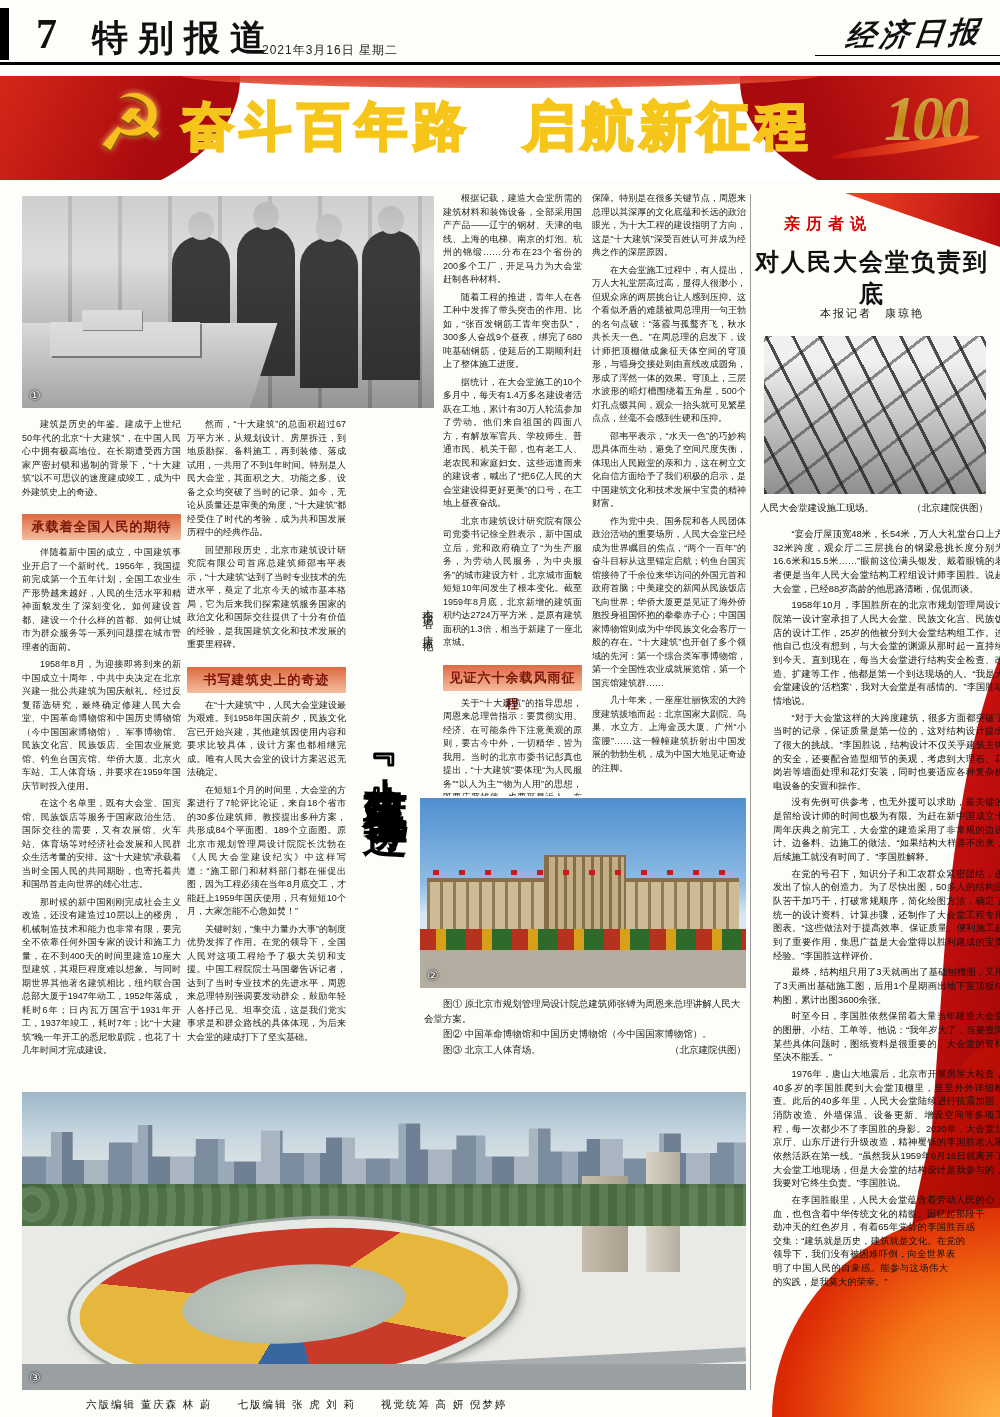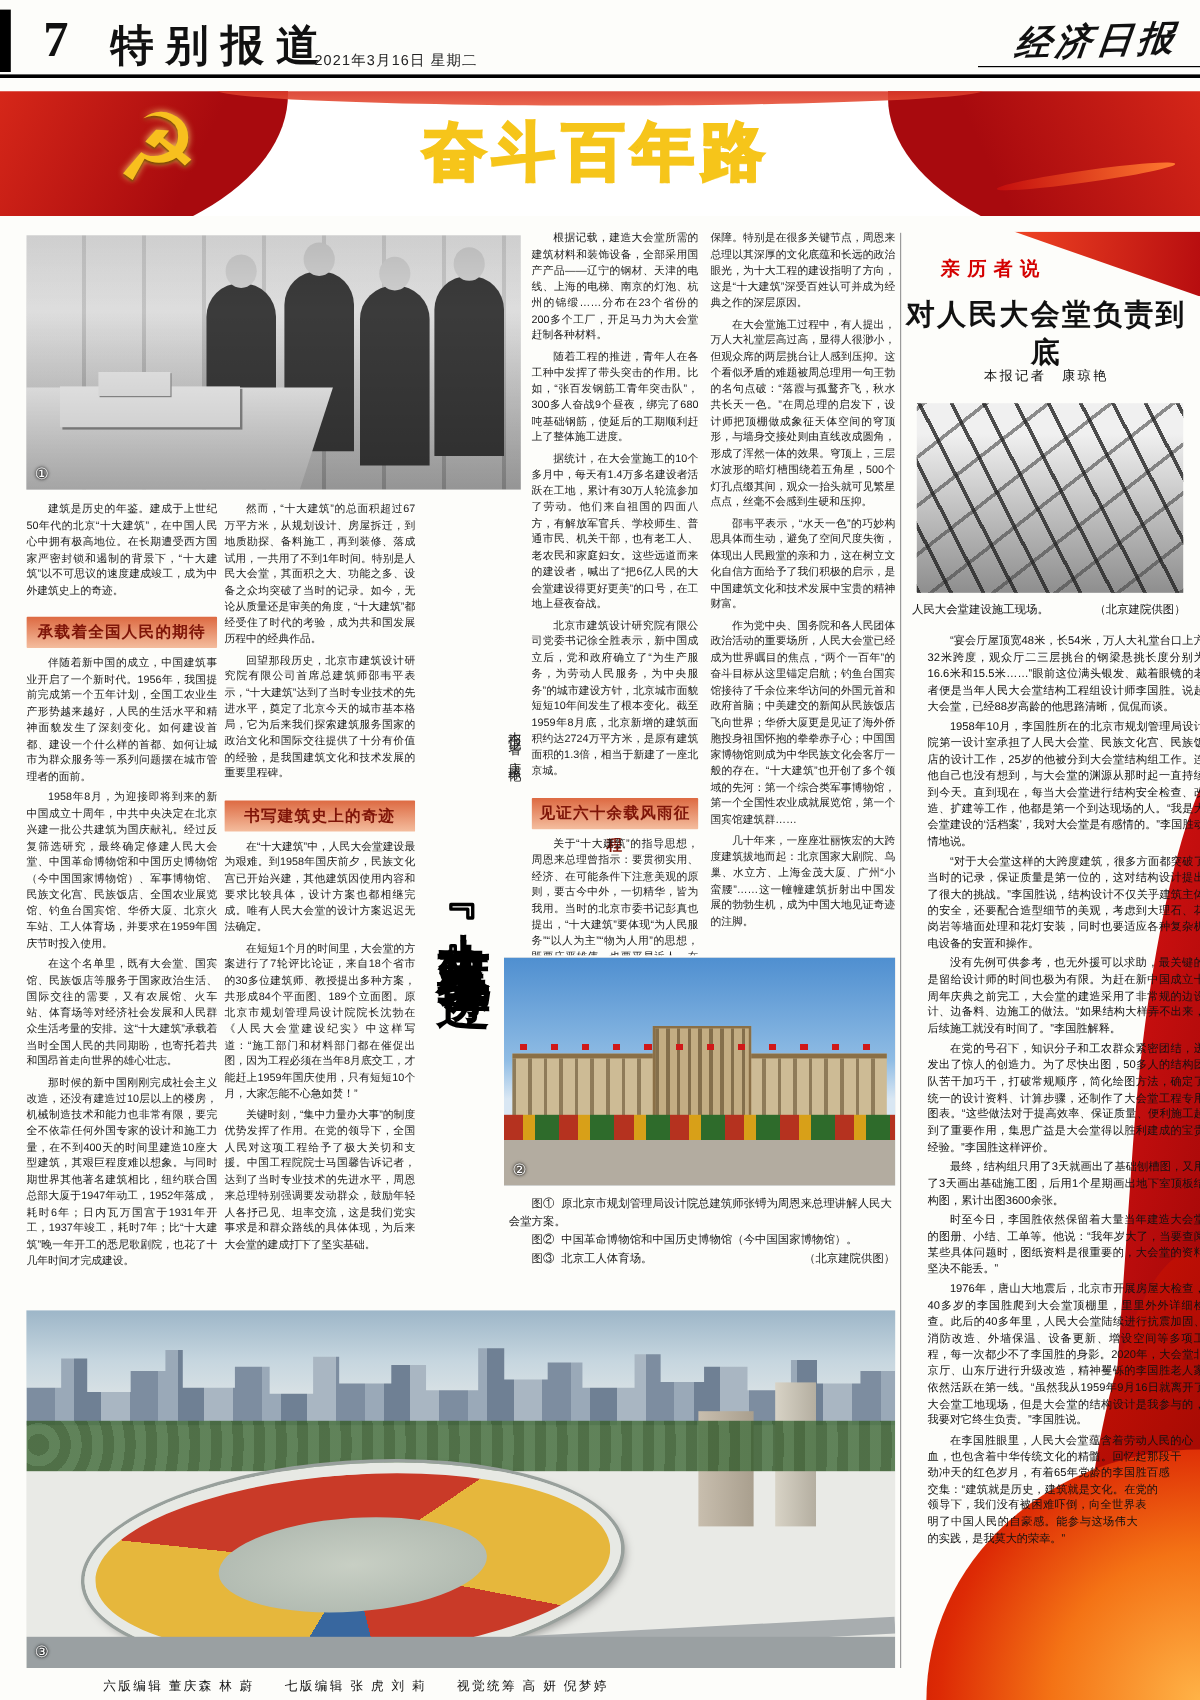--- a/index.html
+++ b/index.html
@@ -89,21 +89,21 @@
            background:conic-gradient(#c93a28 0 60deg,#e6b73c 60deg 105deg,#c93a28 105deg 170deg,#38679f 170deg 215deg,#e6b73c 215deg 280deg,#c93a28 280deg 360deg);
            border:9px solid #e7e9e4;box-shadow:0 0 0 3px #98a09c,3px 4px 8px rgba(0,0,0,.35);transform:rotate(-4deg);}
   .st-field{position:absolute;inset:24%;border-radius:50%;background:radial-gradient(#c8cfc4,#aab4ab);}
   .st-tower1{position:absolute;right:66px;top:60px;width:34px;height:120px;background:linear-gradient(90deg,#d8d3c6,#b4aea0);}
   .st-tower2{position:absolute;right:118px;top:84px;width:46px;height:96px;background:linear-gradient(90deg,#c8beae,#a99f8e);}
   .st-road{position:absolute;left:0;bottom:0;width:100%;height:26px;background:#9aa0a2;}
   .st-road2{position:absolute;right:0;bottom:20px;width:46%;height:14px;background:#a8adaf;transform:rotate(-3deg);}
 
   
   .captions{position:absolute;left:424px;top:996px;width:322px;font-size:9.5px;line-height:1.6;
-            font-family:Liberation Mono, monospace;color:#222;}
+            font-family:Liberation Sans, sans-serif;color:#222;}
   .captions p{margin:0;text-indent:2em;}
   .captions .credit{float:right;text-indent:0;}
 
   
   .footer{position:absolute;left:86px;top:1398px;width:560px;font-size:10.5px;
           font-family:"Liberation Serif",serif;letter-spacing:2px;color:#111;}
 
   
   .sb-label{position:absolute;left:712px;top:214px;width:232px;text-align:center;color:#d40000;
             font-weight:bold;font-size:16px;letter-spacing:6px;}
@@ -149,21 +149,23 @@
   <div class="hrule2"></div>
   <div class="hrule"></div>
 
   <div class="banner">
     <div class="bn-red-l"></div>
     <div class="bn-red-r"></div>
     <div class="bn-red-top"></div>
     <div class="emblem">☭</div>
     <div class="slogan">
       <span>奋斗百年路</span>
+      <span>启航新征程</span>
     </div>
+    <div class="anniv">100</div>
     <div class="anniv-sweep"></div>
   </div>
 
   <div class="divider"></div>
 
   <div class="photo photo-bw">
     <div class="bw-wall"></div>
     <div class="fig" style="left:150px;top:40px">
         <div class="head"></div>
       </div>

